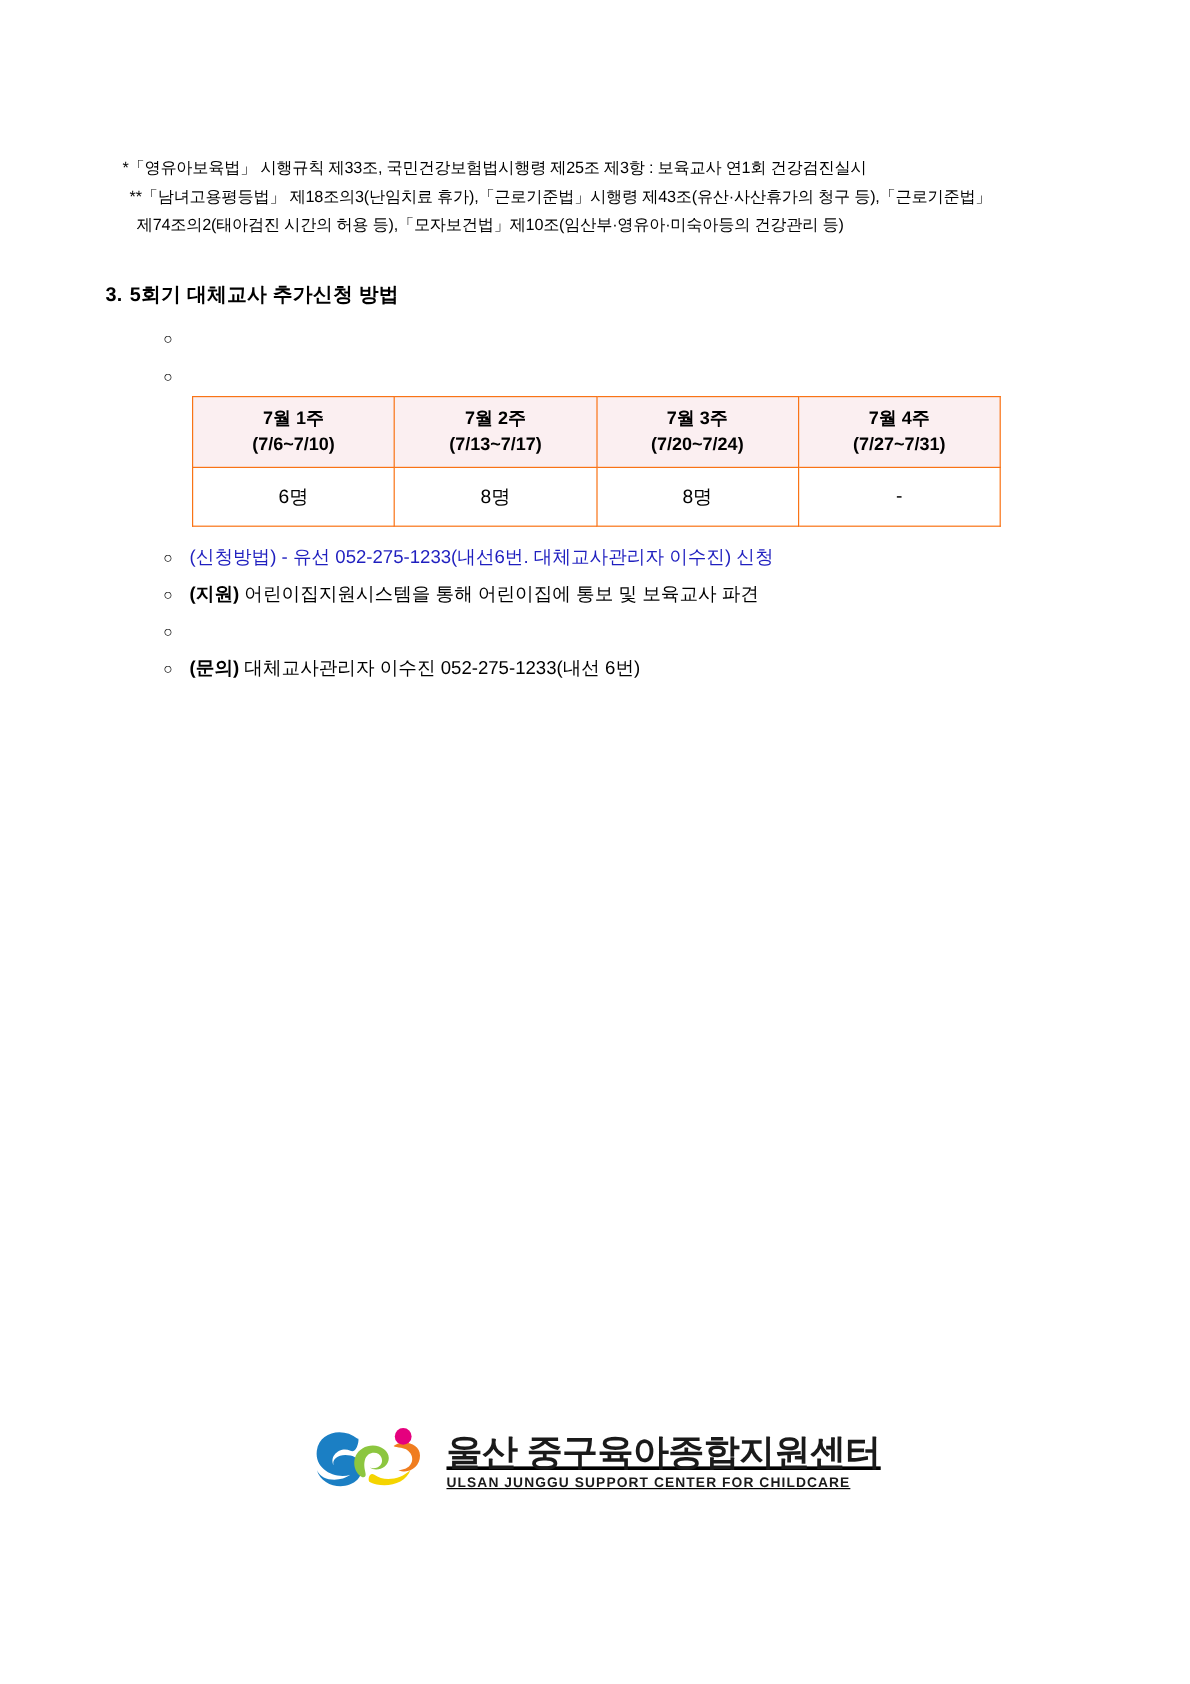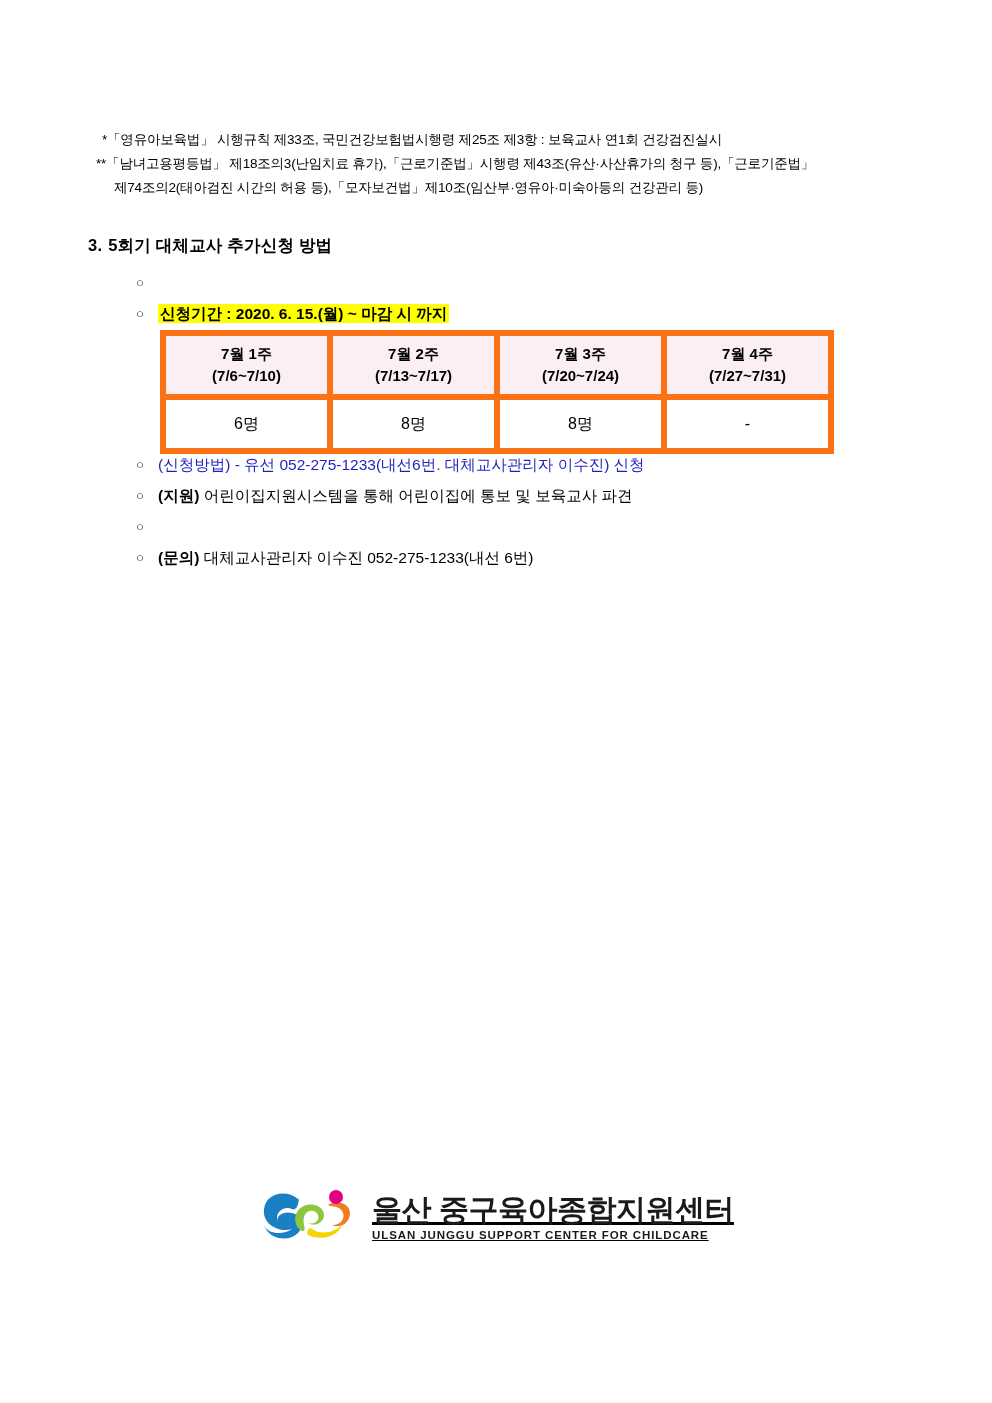--- a/index.html
+++ b/index.html
@@ -29,21 +29,21 @@
     top: 128px;
     width: 820px;
   }
   .footnote-line {
     font-size: 13.5px;
     line-height: 24px;
     white-space: nowrap;
     letter-spacing: -0.2px;
   }
   .fn-indent-1 { margin-left: 6px; }
-  .fn-indent-2 { margin-left: 0px; }
+  .fn-indent-2 { margin-left: 12px; }
   .fn-indent-3 { margin-left: 18px; }
 
   
   .section-head {
     position: absolute;
     left: 88px;
     top: 235px;
     font-size: 16.5px;
     font-weight: bold;
     letter-spacing: 0.2px;
@@ -85,21 +85,21 @@
   
   .week-table {
     position: absolute;
     left: 160px;
     top: 330px;
     width: 674px;
     border-collapse: collapse;
     table-layout: fixed;
   }
   .week-table td, .week-table th {
-    border: 6px solid #f97316;
+    border: 1px solid #f97316;
     text-align: center;
     font-size: 15px;
     font-weight: bold;
     padding: 0;
   }
   .week-table thead td {
     background: #fbeff1;
     height: 58px;
     line-height: 22px;
     font-weight: bold;
@@ -166,21 +166,20 @@
   <div class="section-head">
     <span class="section-num">3.</span><span>5회기 대체교사 추가신청 방법</span>
   </div>
 
   <div class="bullets">
     <div class="bullet-row">
       <span class="bullet-mark">○</span>
     </div>
     <div class="bullet-row">
       <span class="bullet-mark">○</span>
-      <span class="bullet-text"><span class="hl">신청기간 : 2020. 6. 15.(월) ~ 마감 시 까지</span></span>
     </div>
   </div>
 
   <table class="week-table">
     <thead>
       <tr>
         <td>
           <span class="wk-sub">7월 1주</span>
           <span class="wk-sub">(7/6~7/10)</span>
         </td>

